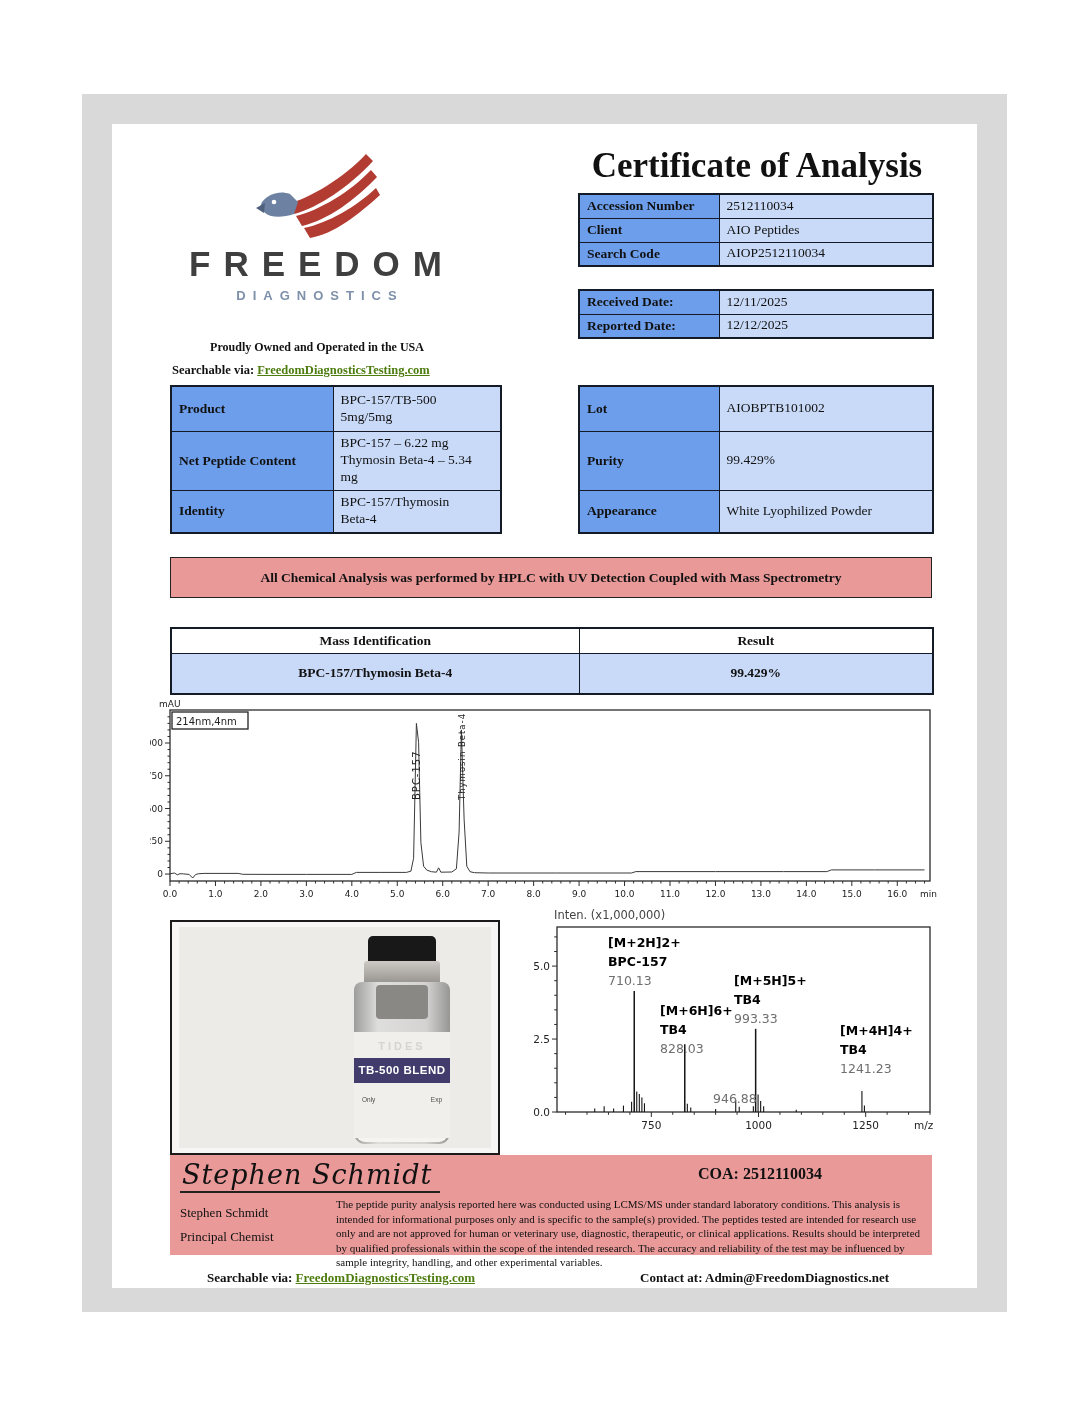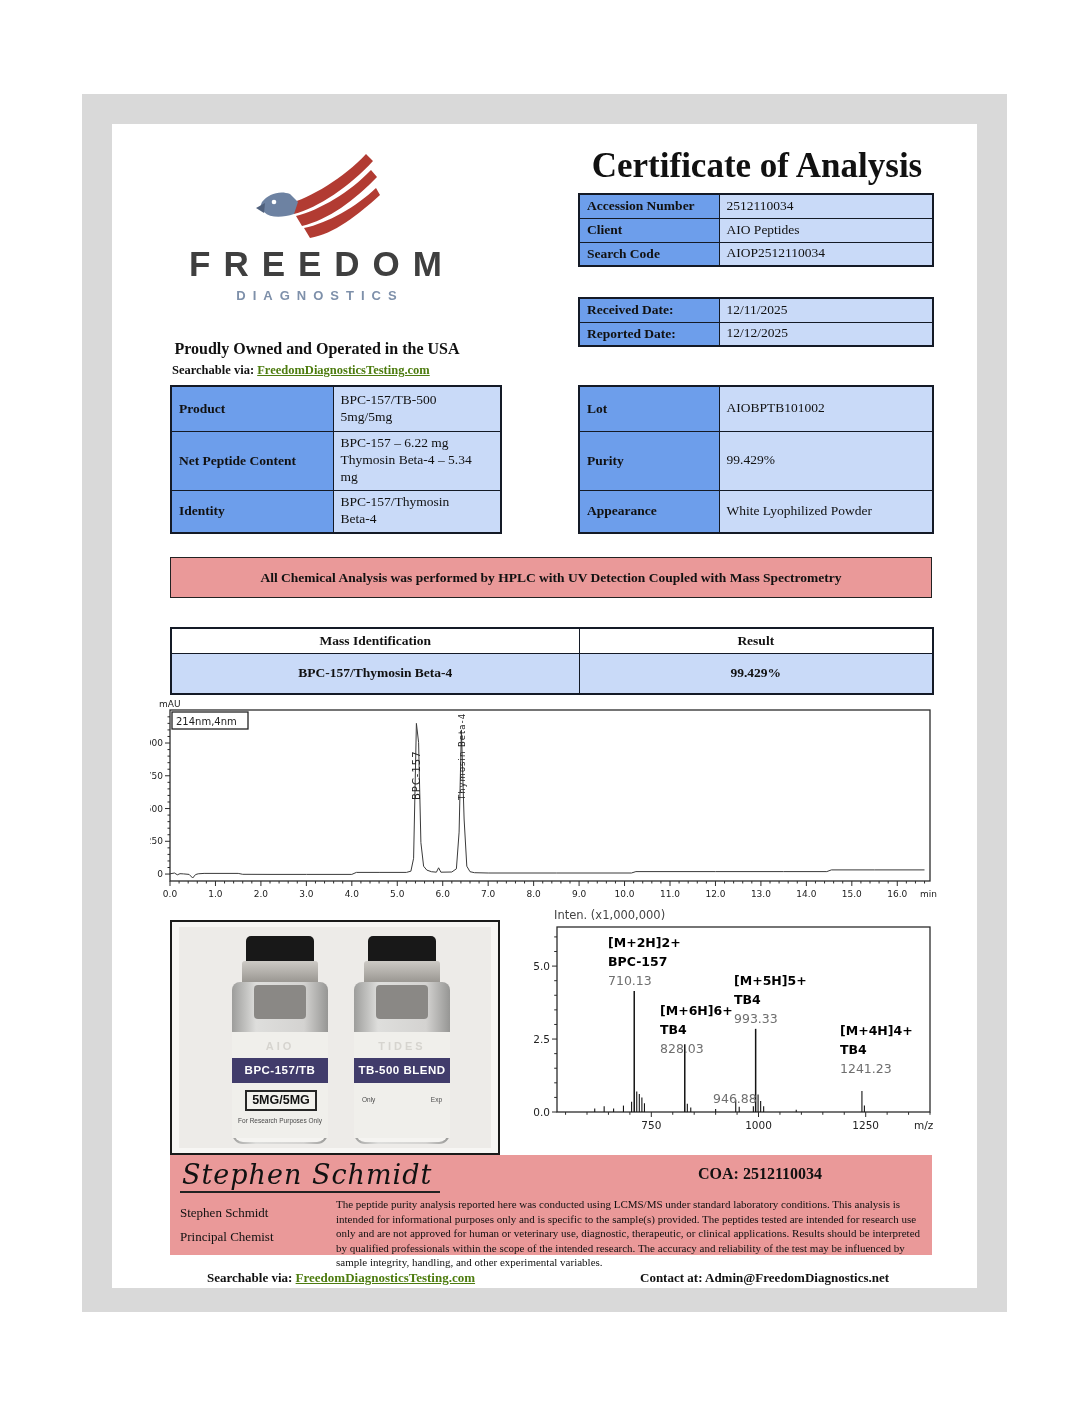--- a/index.html
+++ b/index.html
@@ -4,34 +4,34 @@
 <style>
   html,body{margin:0;padding:0;background:#ffffff;}
   body{width:1088px;height:1408px;position:relative;font-family:"Liberation Serif",serif;color:#111;}
   .gray-frame{position:absolute;left:82px;top:94px;width:925px;height:1218px;background:#d9d9d9;}
   .page{position:absolute;left:112px;top:124px;width:865px;height:1164px;background:#ffffff;}
 
   
   .brand-wrap{position:absolute;left:55px;top:120px;width:300px;text-align:center;}
   .brand{font-family:"Liberation Sans",sans-serif;font-weight:bold;font-size:35px;letter-spacing:13px;color:#3f3f3f;margin-left:10px;}
   .brand-sub{font-family:"Liberation Sans",sans-serif;font-weight:bold;font-size:13px;letter-spacing:7px;color:#7e90aa;margin-top:4px;margin-left:6px;}
-  .tagline{position:absolute;left:55px;top:216px;width:300px;text-align:center;font-weight:bold;font-size:16px;}
+  .tagline{position:absolute;left:55px;top:216px;width:300px;text-align:center;font-weight:bold;font-size:12px;}
   .search-top{position:absolute;left:60px;top:239px;font-weight:bold;font-size:12.5px;}
   a.lnk{color:#4d7c0f;text-decoration:underline;font-weight:bold;}
 
   .coa-title{position:absolute;left:430px;top:22px;width:430px;text-align:center;font-weight:bold;font-size:35px;}
 
   
   table.tb{border-collapse:collapse;table-layout:fixed;}
   table.tb td{border:1.5px solid #141a26;padding:1px 7px;font-size:13.5px;overflow:hidden;}
   table.tb{border:2px solid #141a26;}
   td.hd{background:#6d9eeb;font-weight:bold;}
   td.val{background:#c9daf8;white-space:pre-line;line-height:1.25;}
   .info-tb{position:absolute;left:466px;top:69px;width:354px;}
-  .dates-tb{position:absolute;left:466px;top:173px;width:354px;}
+  .dates-tb{position:absolute;left:466px;top:165px;width:354px;}
   .prod-tb{position:absolute;left:58px;top:261px;width:330px;}
   .lot-tb{position:absolute;left:466px;top:261px;width:354px;}
 
   .banner{position:absolute;left:58px;top:433px;width:762px;height:41px;background:#ea9999;border:1.5px solid #222;box-sizing:border-box;display:flex;align-items:center;justify-content:center;font-weight:bold;font-size:13.5px;}
 
   .mass-tb{position:absolute;left:58px;top:503px;width:762px;}
   .mass-tb td{text-align:center;}
   td.mhd{background:#fff;font-weight:bold;font-size:13.5px;}
   td.mval{background:#c9daf8;font-weight:bold;font-size:18px;}
 
@@ -332,34 +332,20 @@
       <text x="770" y="199" font-size="9" fill="#222">min</text>
       <rect x="22" y="14" width="76" height="17" fill="none" stroke="#222" stroke-width="1.3"></rect>
       <text x="26" y="26.5" font-size="10" fill="#222">214nm,4nm</text>
       <polyline points="20.0,175.8 24.5,175.0 27.3,176.8 30.0,175.7 33.6,175.9 39.1,176.4 42.7,180.0 45.5,176.6 48.2,175.8 54.1,175.4 70.0,175.4 88.2,175.4 92.7,176.3 120.0,176.4 156.4,176.4 201.8,176.4 206.4,174.4 229.1,174.4 256.4,174.4 260.9,173.2 263.6,160.3 266.4,25.4 268.6,44.4 270.9,144.6 273.6,168.2 276.8,172.1 281.4,173.7 286.4,174.2 288.6,169.8 290.9,174.2 301.8,174.0 306.4,170.8 309.1,134.1 311.4,31.9 314.1,121.0 316.8,168.2 320.0,173.7 324.5,174.7 338.2,175.0 406.4,175.0 481.4,175.0 485.9,173.6 565.5,173.6 633.6,173.6 676.8,173.6 681.4,171.9 724.5,171.9 774.5,171.9" fill="none" stroke="#3a3a3a" stroke-width="1"></polyline>
       <text x="270.3636363636364" y="102" transform="rotate(-90 270.3636363636364 102)" font-size="10" fill="#222" letter-spacing="1">BPC-157</text>
       <text x="315.3636363636364" y="102" transform="rotate(-90 315.3636363636364 102)" font-size="8.5" fill="#222" letter-spacing="1">Thymosin Beta-4</text>
     </svg>
 
   <div class="photo">
     <div class="photo-bg"></div>
-    <div class="vial" style="left:54px;">
-      <div class="cap"></div>
-      <div class="crimp"></div>
-      <div class="vbody">
-        <div class="neck"></div>
-        <div class="fill"></div>
-        <div class="label">
-          <div class="wmark">AIO</div>
-          <div class="band">BPC-157/TB</div>
-          <div class="dose">5MG/5MG</div>
-          <div class="tiny">For Research Purposes Only</div>
-        </div>
-      </div>
-    </div>
     <div class="vial" style="left:176px;">
       <div class="cap"></div>
       <div class="crimp"></div>
       <div class="vbody">
         <div class="neck"></div>
         <div class="fill"></div>
         <div class="label">
           <div class="wmark">TIDES</div>
           <div class="band">TB-500 BLEND</div>
           <div class="tinyrow">

